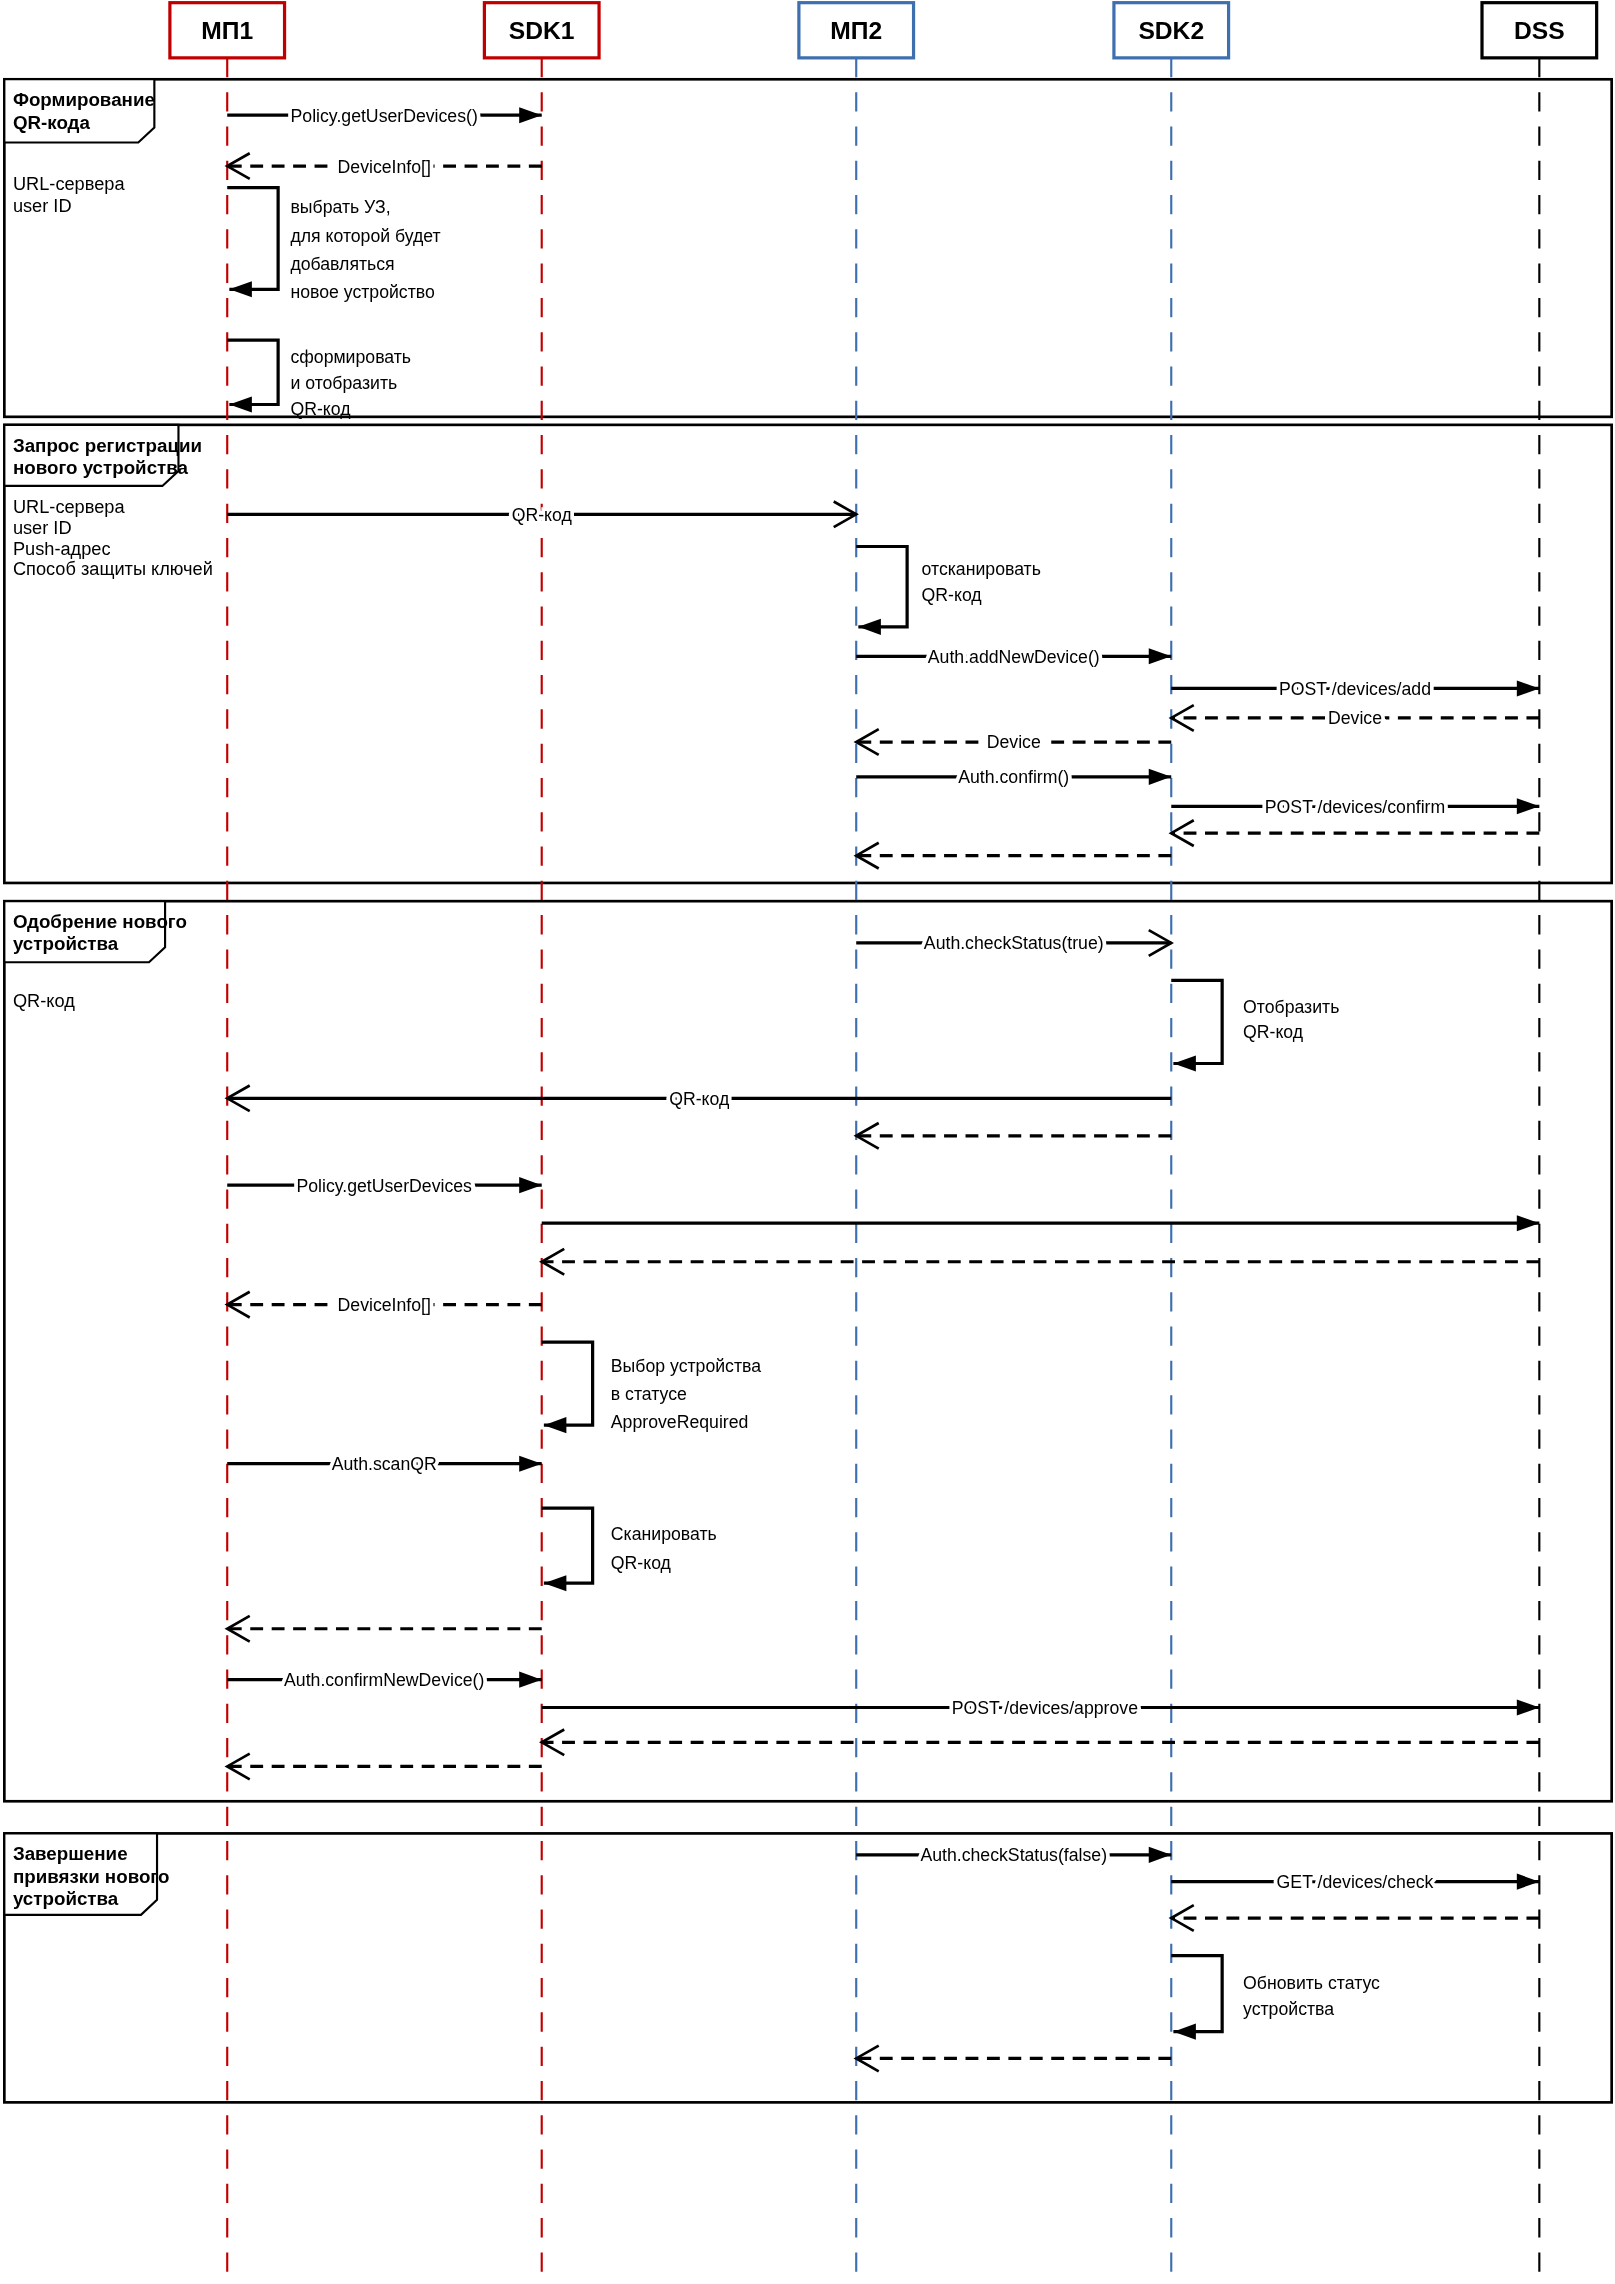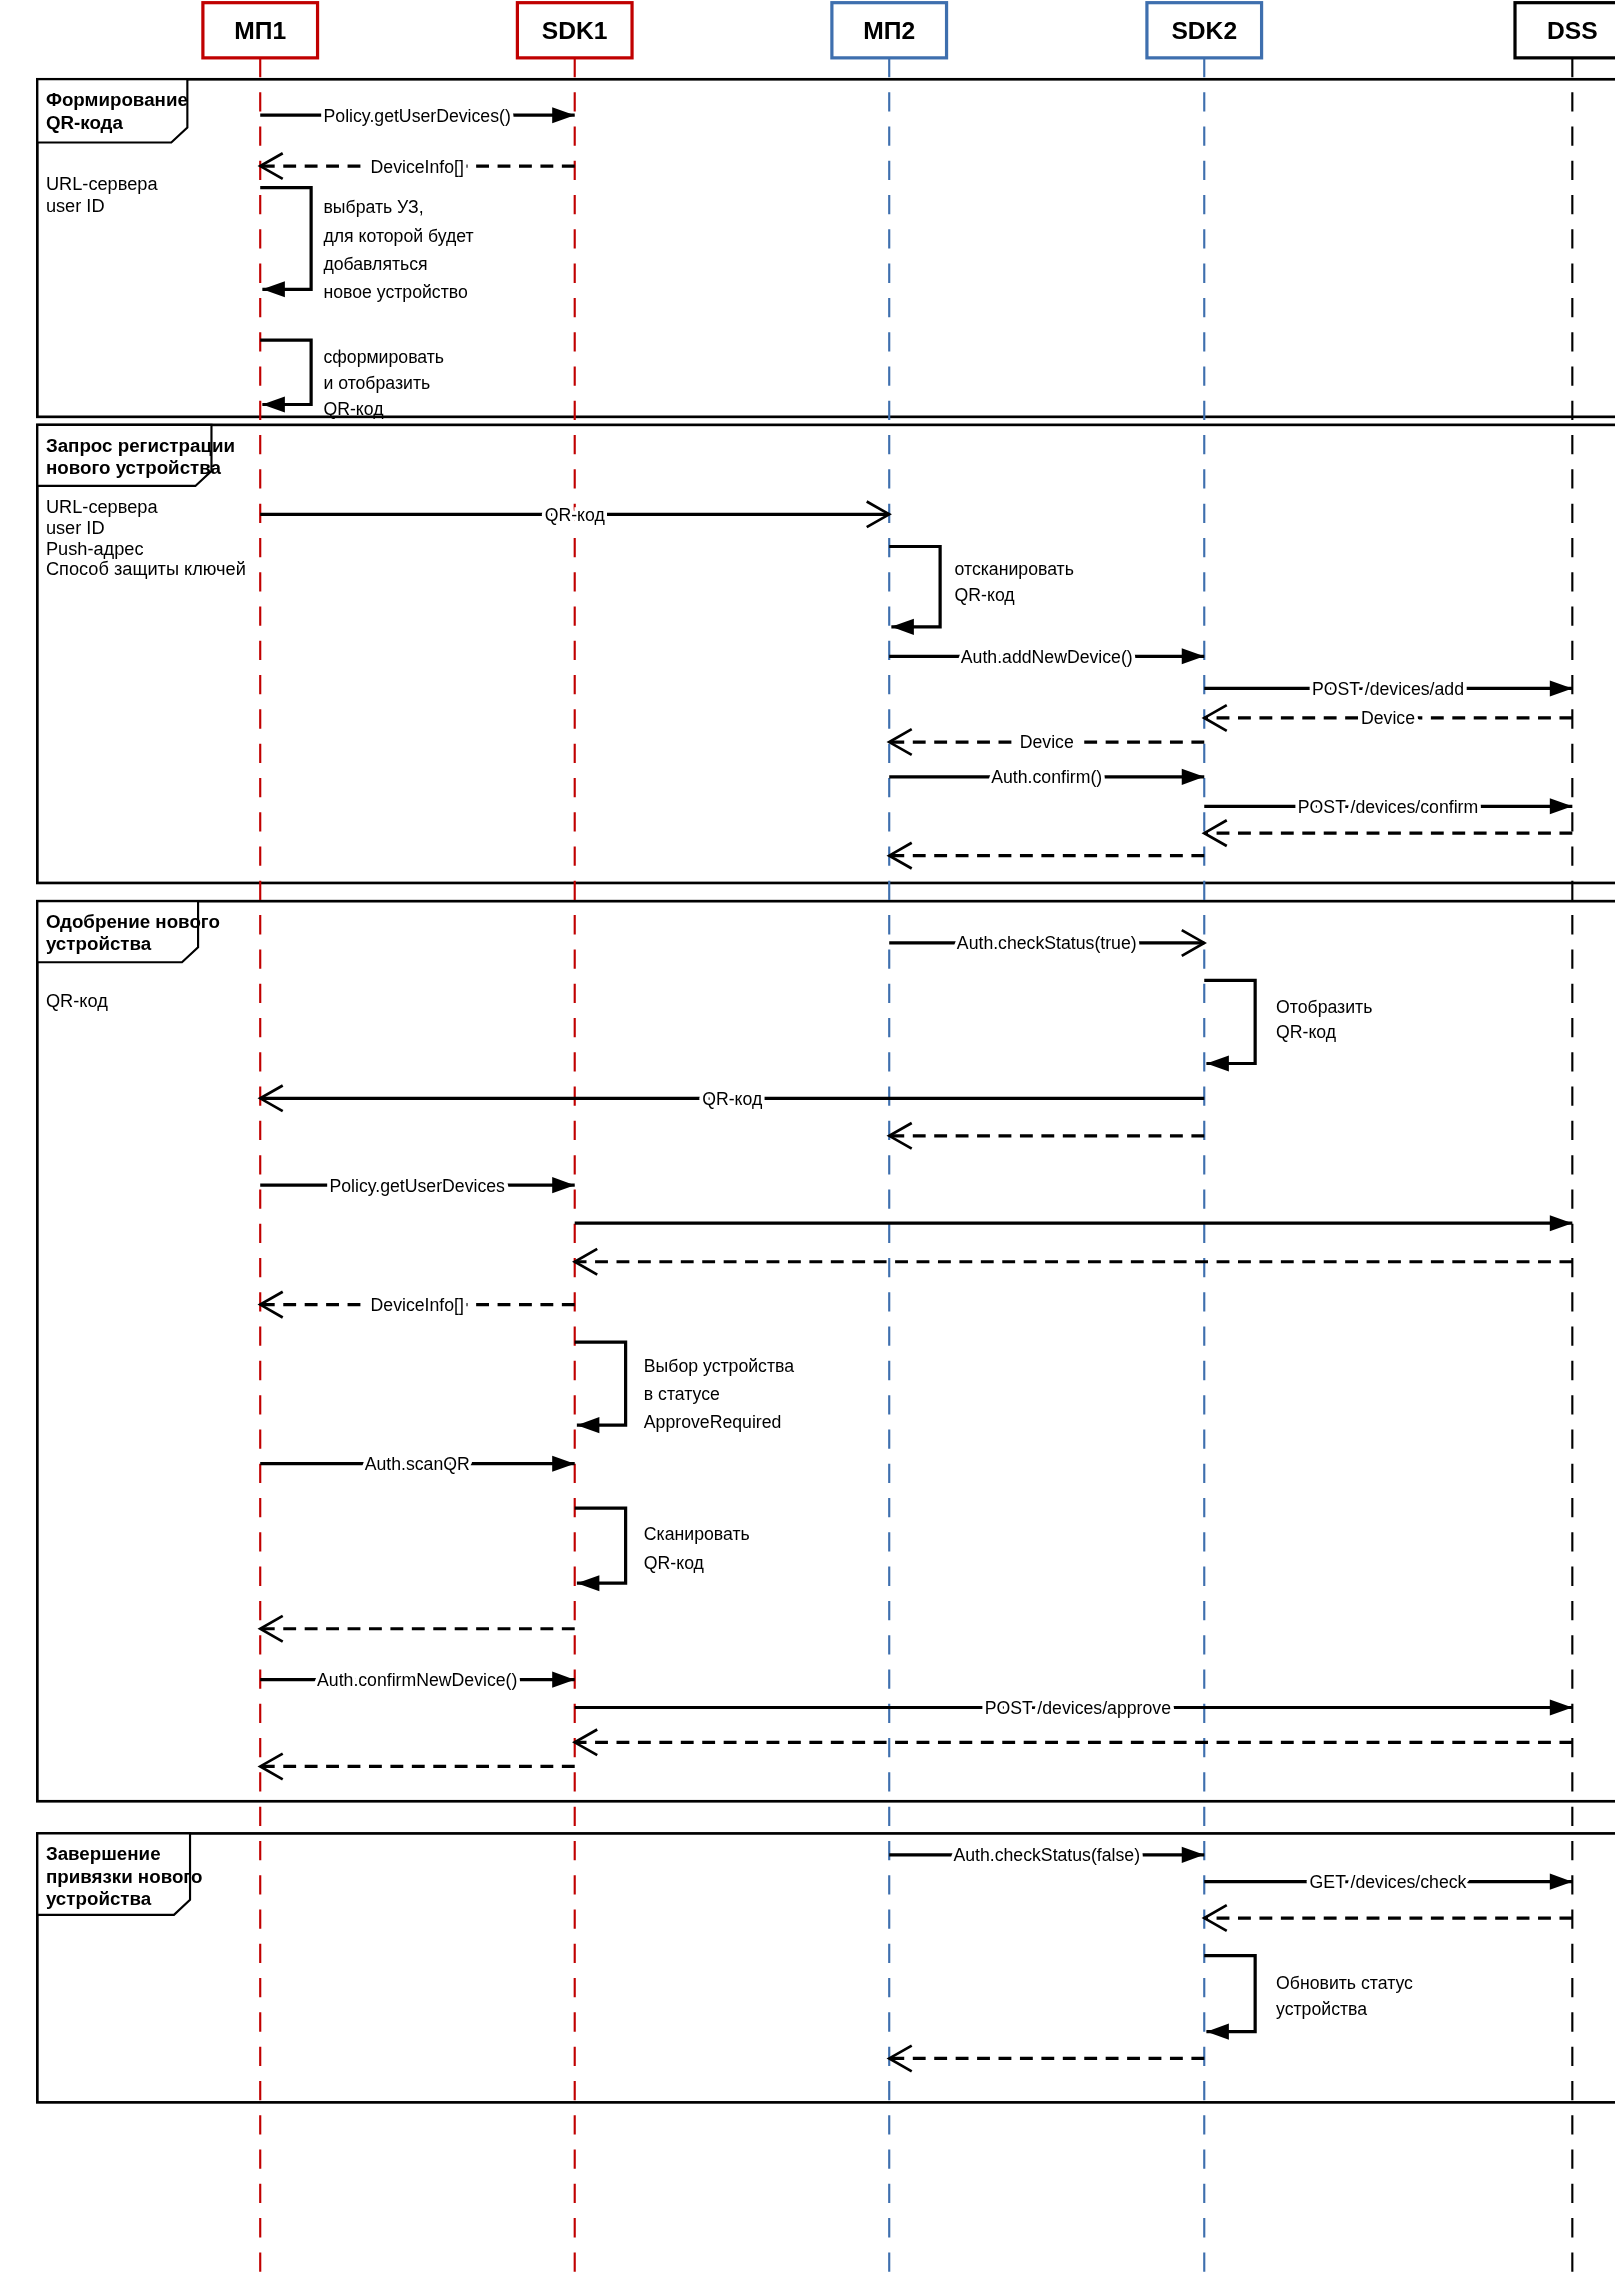--- a/index.html
+++ b/index.html
@@ -1,17 +1,17 @@
 <!DOCTYPE html>
 <html style="font-size:8.6px"><head>
 <meta charset="utf-8">
 <style>
   html,body{margin:0;padding:0;background:#ffffff;}
   .page{position:relative;width:1500px;height:2284px;background:#fff;
-        font-family:"Liberation Sans", sans-serif;margin-left:33px;}
+        font-family:"Liberation Sans", sans-serif;}
   svg{position:absolute;left:0;top:0;}
   text{font-family:"Liberation Sans", sans-serif;fill:#000;}
   .actor-label{font-size:46px;font-weight:bold;text-anchor:middle;}
   .frame-title{font-size:35px;font-weight:bold;}
   .param{font-size:34px;}
   .msg{font-size:33px;text-anchor:middle;paint-order:stroke fill;stroke:#fff;stroke-width:14px;}
   .selflbl{font-size:33px;text-anchor:start;}
   .line-solid{stroke:#000;stroke-width:6;fill:none;}
   .line-dash{stroke:#000;stroke-width:6;stroke-dasharray:24 16;fill:none;}
   .lifeline{stroke-width:4;stroke-dasharray:36 28;fill:none;}

